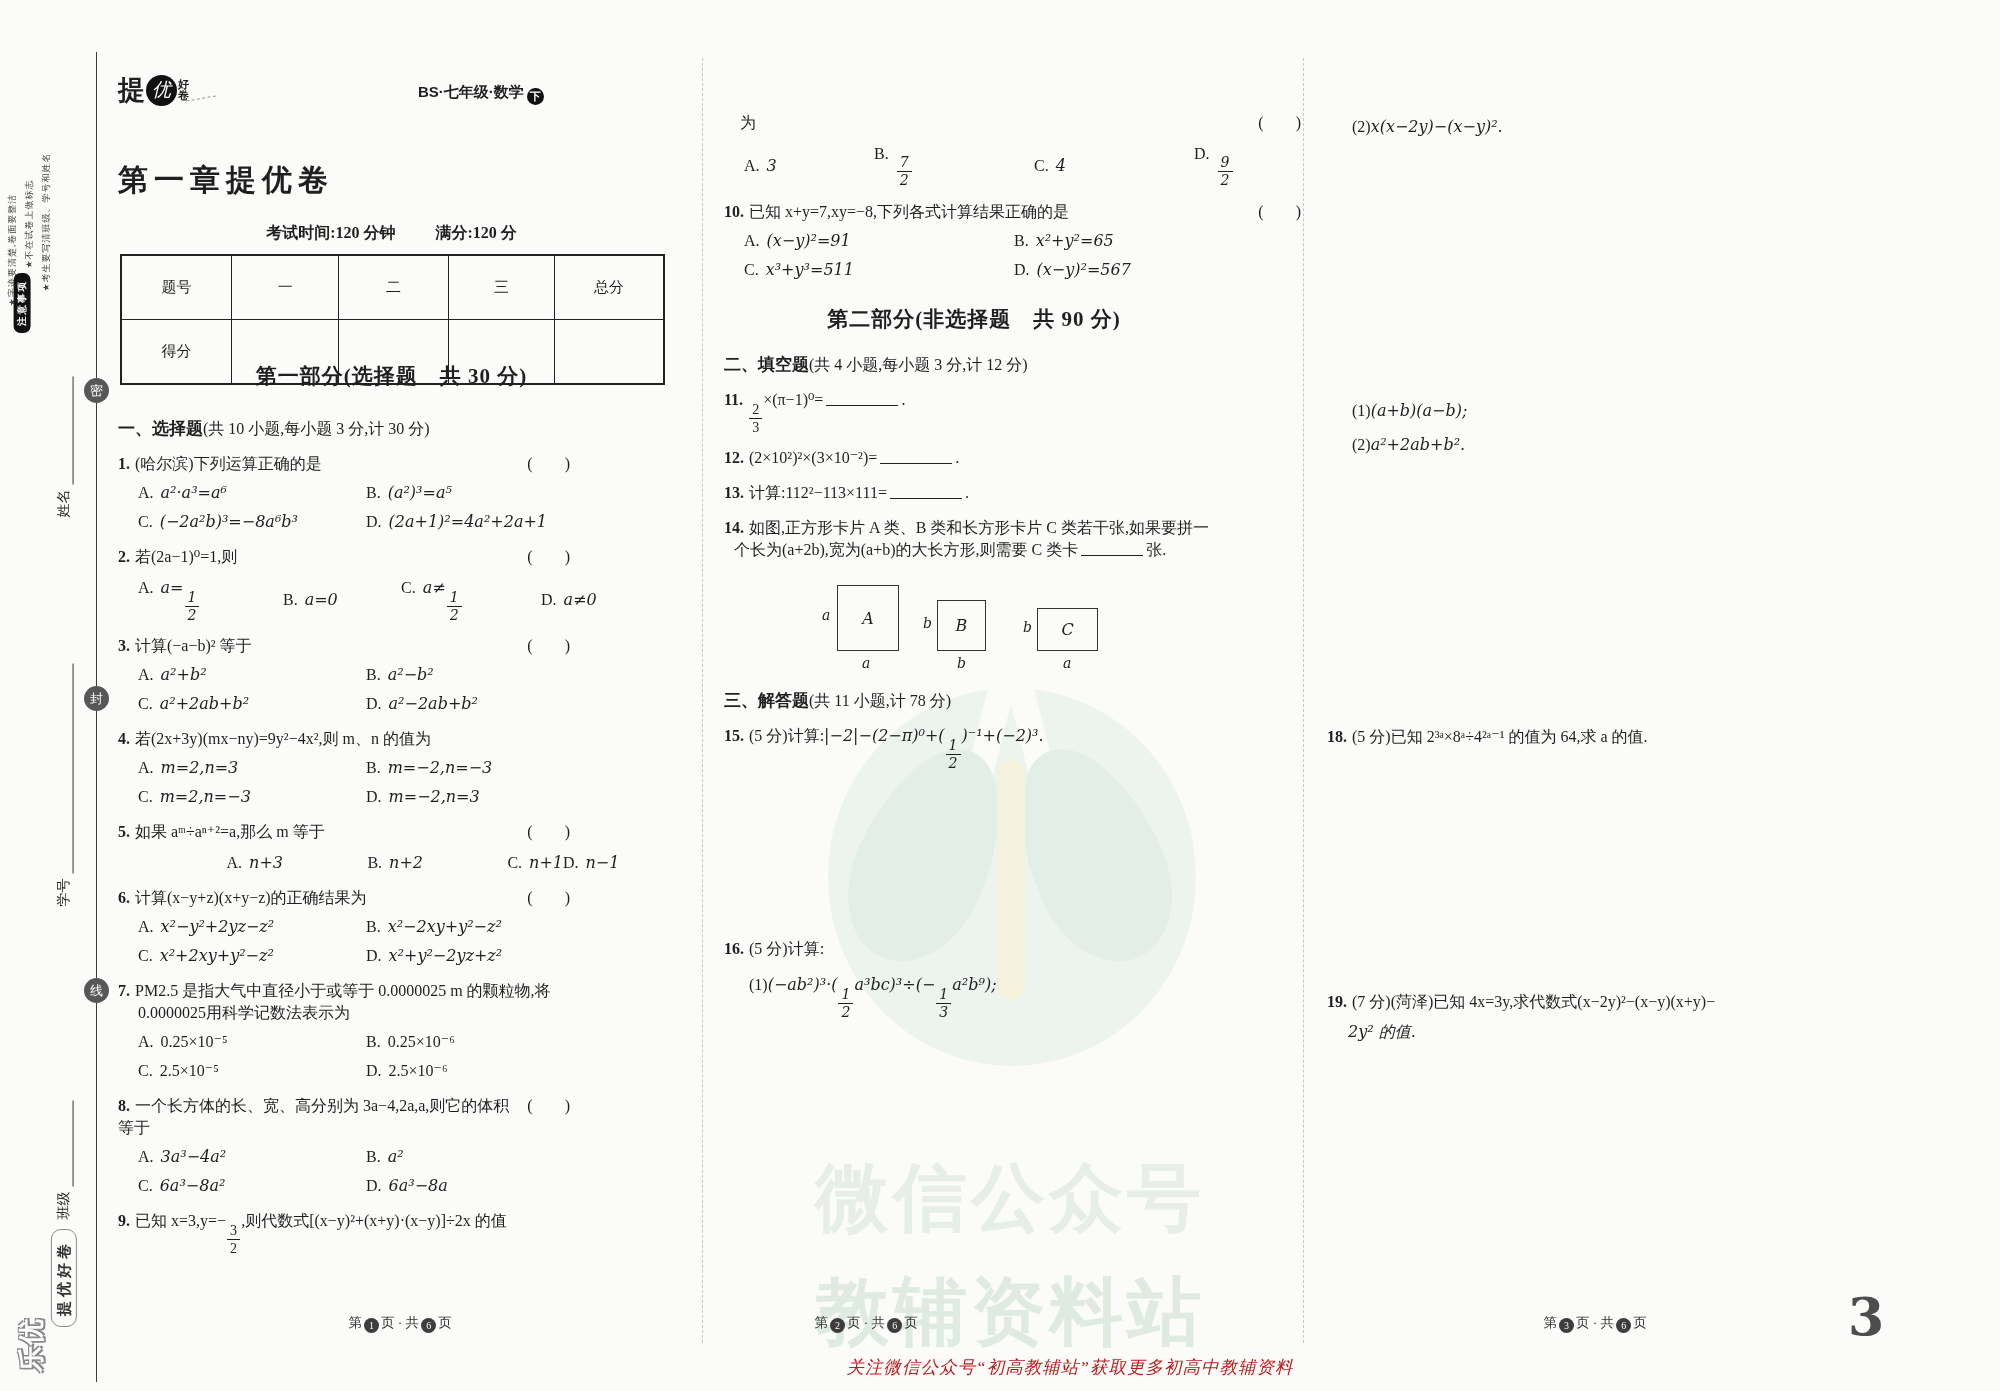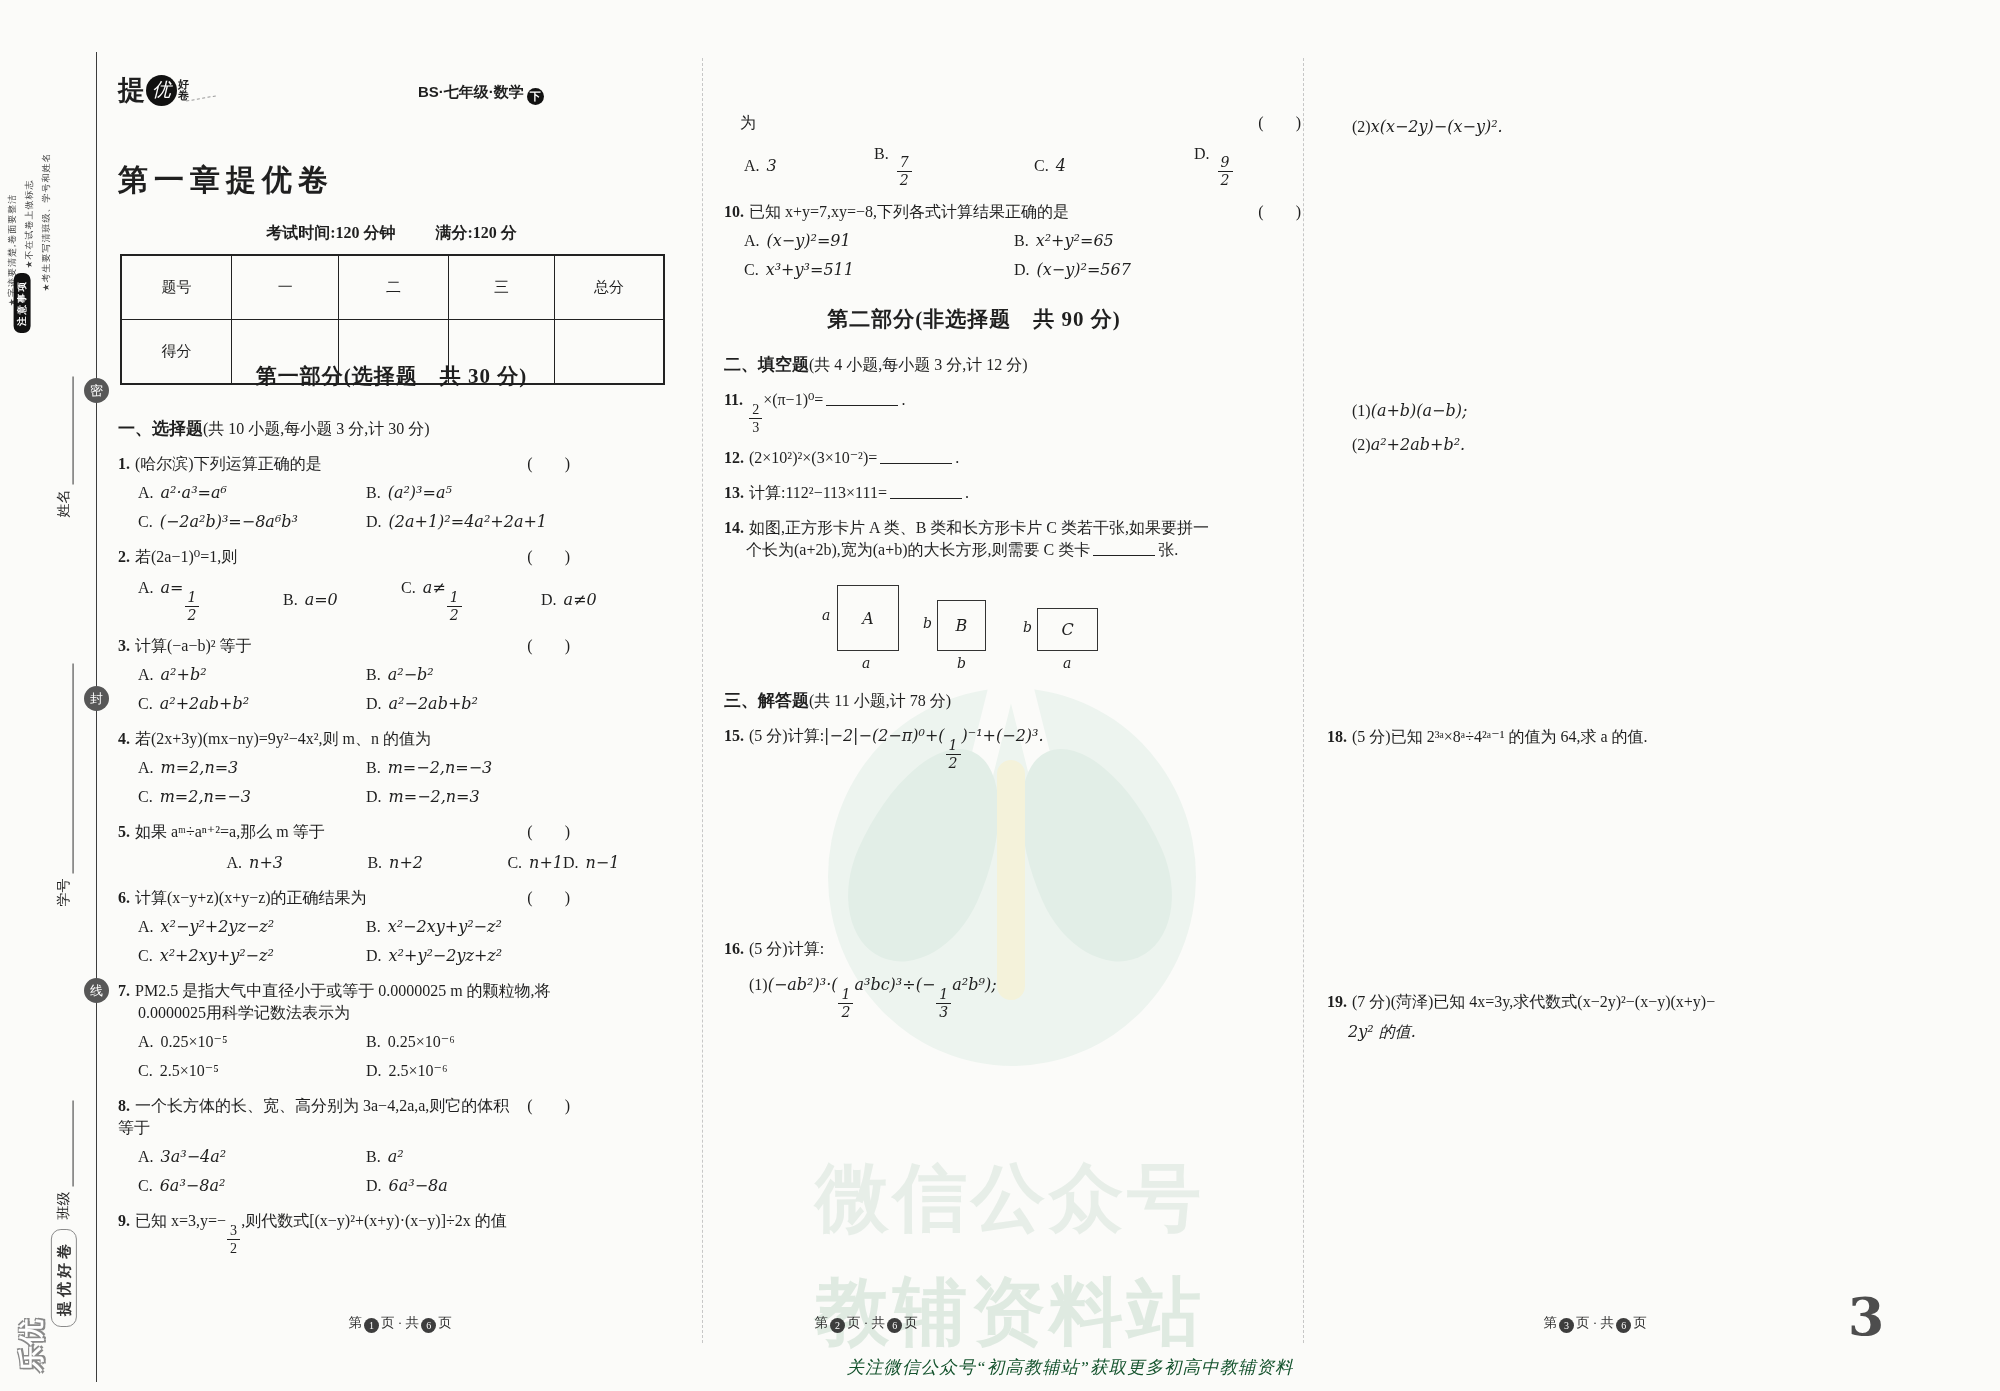--- a/index.html
+++ b/index.html
@@ -101,21 +101,21 @@
 
   
   .abs{position:absolute;}
 
   
   .pgfoot{position:absolute;top:1314px;width:300px;text-align:center;font-size:13.5px;color:#333;z-index:1;}
   .fnum{display:inline-flex;width:15px;height:15px;border-radius:50%;background:#3d3d3d;color:#fff;font-size:10px;
         align-items:center;justify-content:center;vertical-align:-2px;margin:0 2px;}
   .big3{position:absolute;left:1848px;top:1282px;font-size:52px;font-weight:bold;color:#4d4d4d;font-family:"DejaVu Serif",serif;z-index:1;}
   .tagline{position:absolute;left:720px;top:1356px;width:700px;text-align:center;font-size:17.5px;font-style:italic;
-           color:#14532d;letter-spacing:1px;z-index:1;}
+           color:#b91c1c;letter-spacing:1px;z-index:1;}
 </style>
 </head>
 <body>
 
 <div class="wm">
   <div class="wm-circle"></div>
   <div class="wm-cut wm-c1"></div>
   <div class="wm-cut wm-c2"></div>
   <div class="wm-leaf wm-l1"></div>
   <div class="wm-leaf wm-l2"></div>
@@ -331,21 +331,21 @@
           </span>×(π−1)⁰=</span><span class="blank"></span><span>.</span></div>
   </div>
   <div class="q">
     <div class="stem"><b class="qn">12.</b><span>(2×10²)²×(3×10⁻²)=</span><span class="blank"></span><span>.</span></div>
   </div>
   <div class="q">
     <div class="stem"><b class="qn">13.</b><span>计算:112²−113×111=</span><span class="blank"></span><span>.</span></div>
   </div>
   <div class="q">
     <div class="stem"><b class="qn">14.</b><span>如图,正方形卡片 A 类、B 类和长方形卡片 C 类若干张,如果要拼一</span></div>
-    <div class="stem" style="margin-left:22px"><span>个长为(a+2b),宽为(a+b)的大长方形,则需要 C 类卡</span><span class="blank blank-s"></span><span>张.</span></div>
+    <div class="stem" style="margin-left:10px"><span>个长为(a+2b),宽为(a+b)的大长方形,则需要 C 类卡</span><span class="blank blank-s"></span><span>张.</span></div>
   </div>
 
   <div class="fig">
     <div class="card cardA">
         <span>A</span>
       </div>
     <div class="card cardB">
         <span>B</span>
       </div>
     <div class="card cardC">

